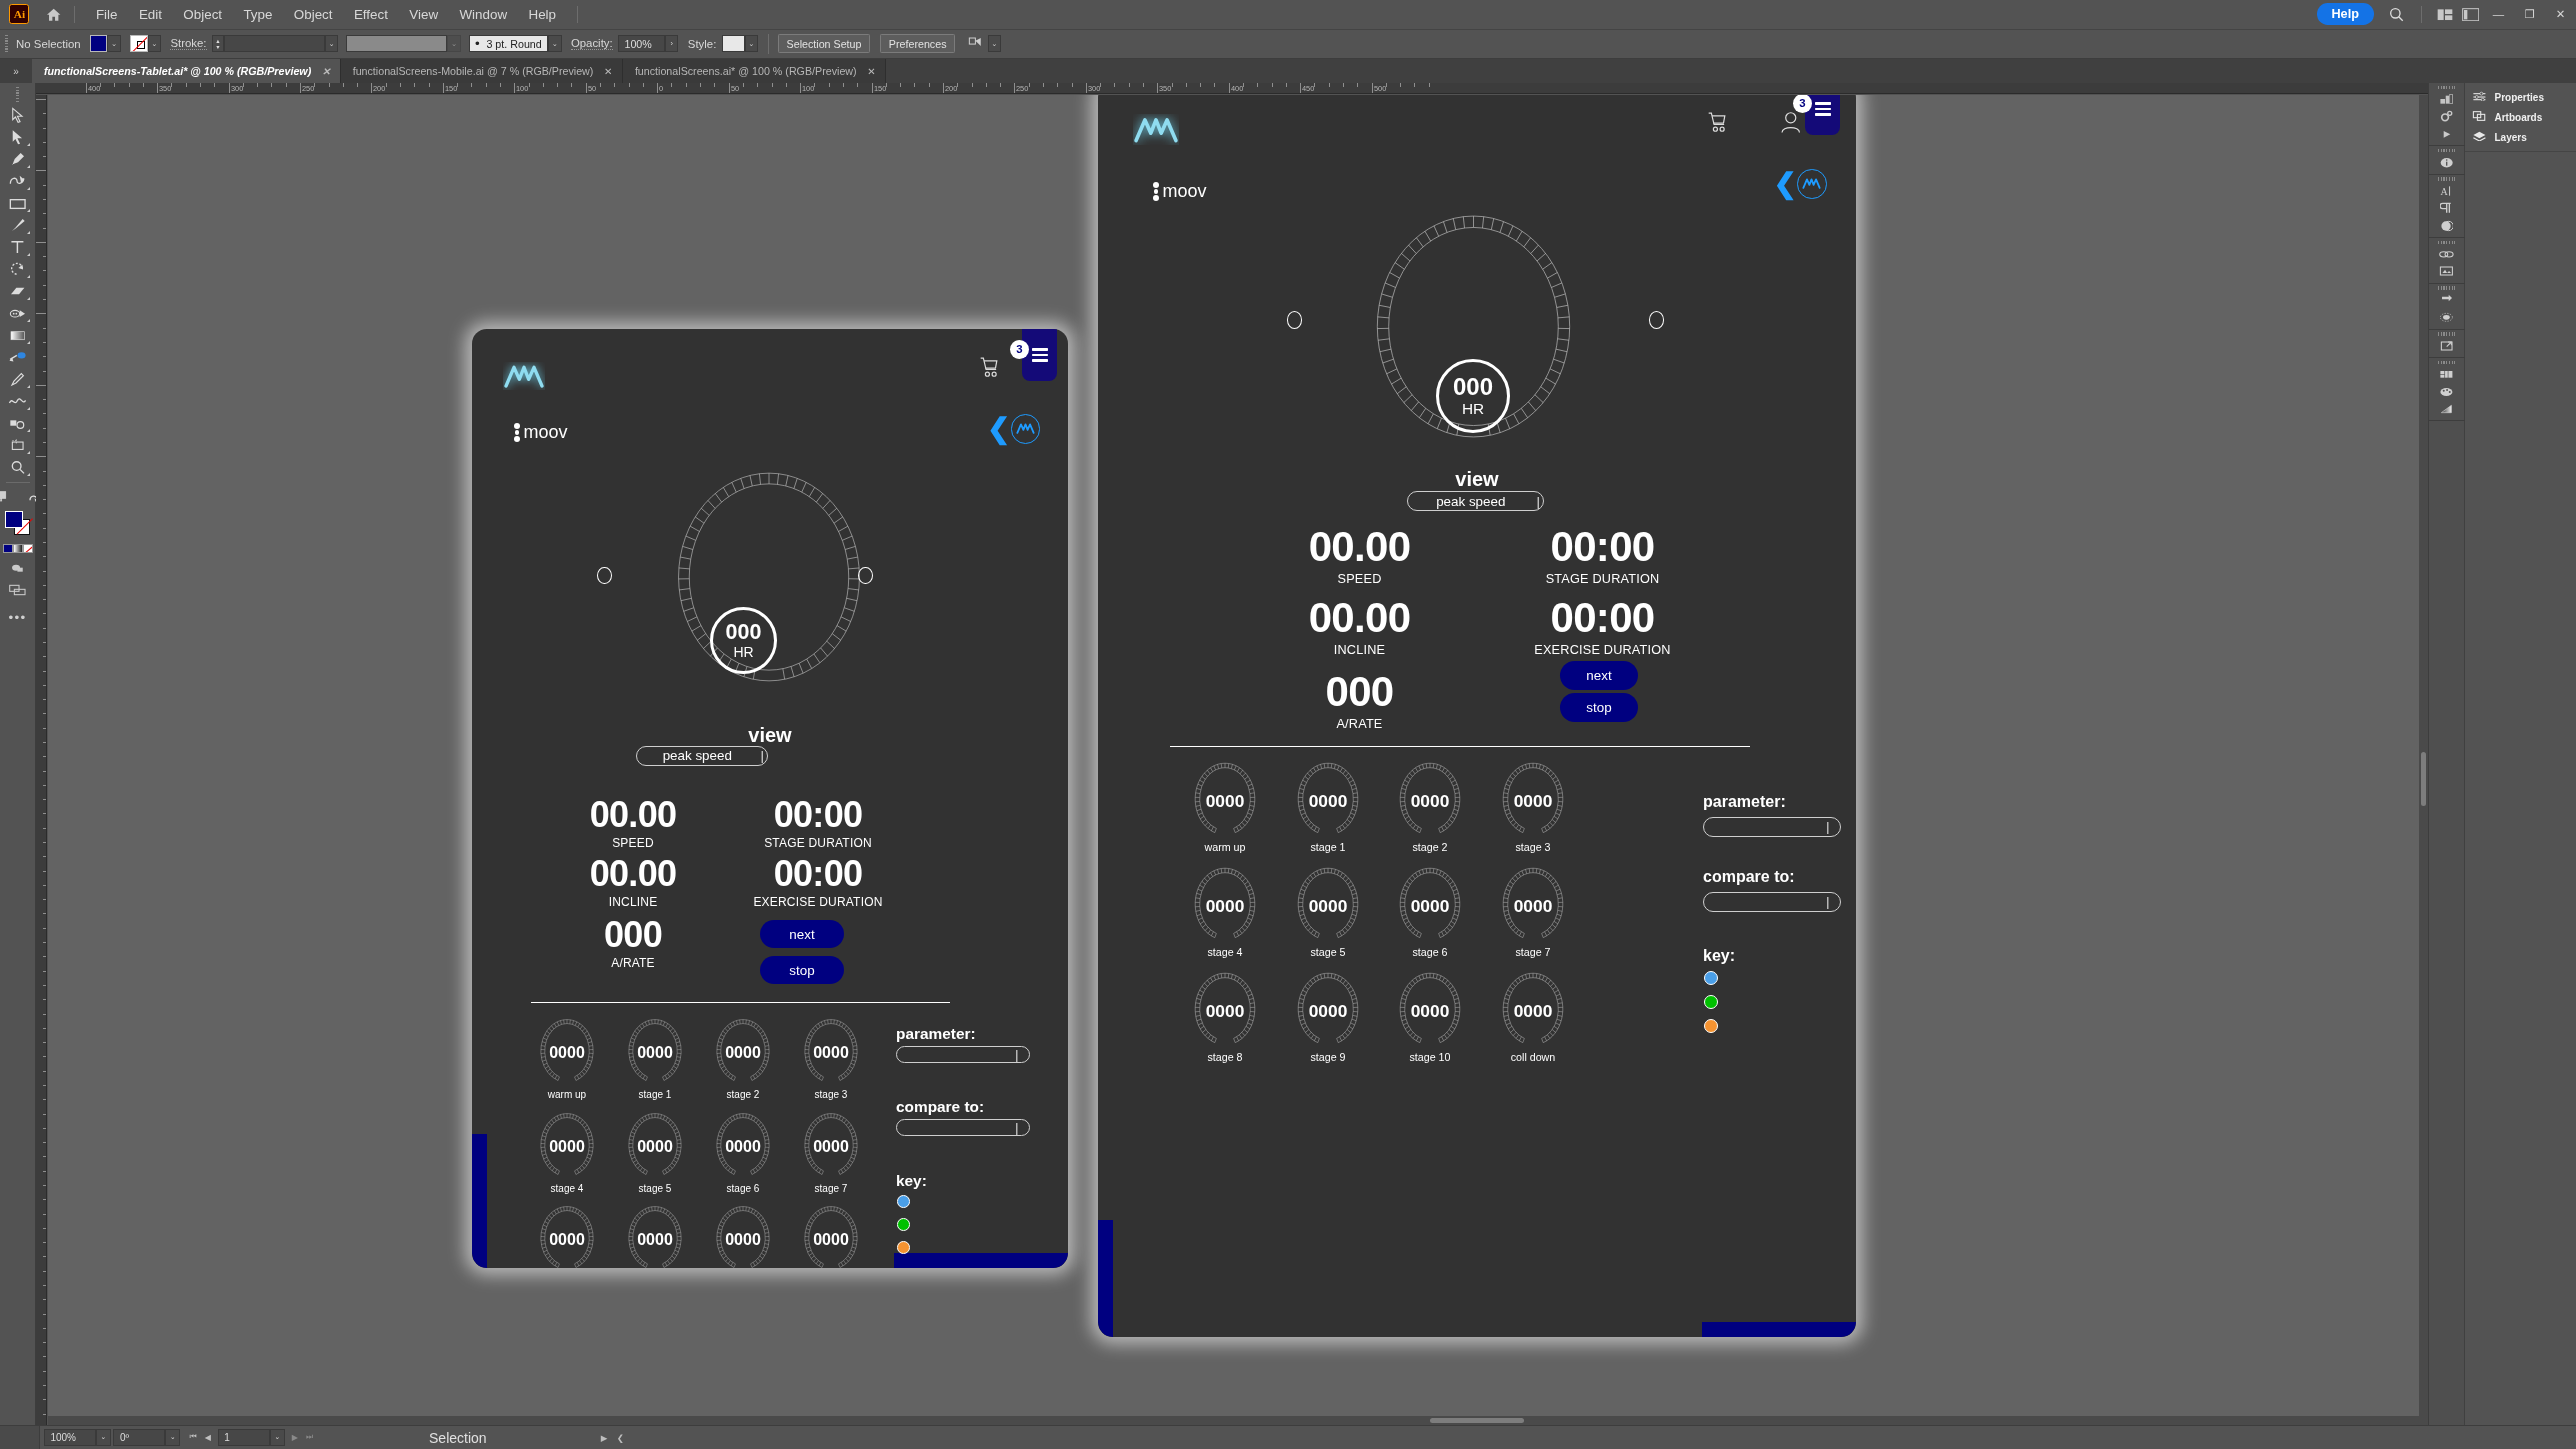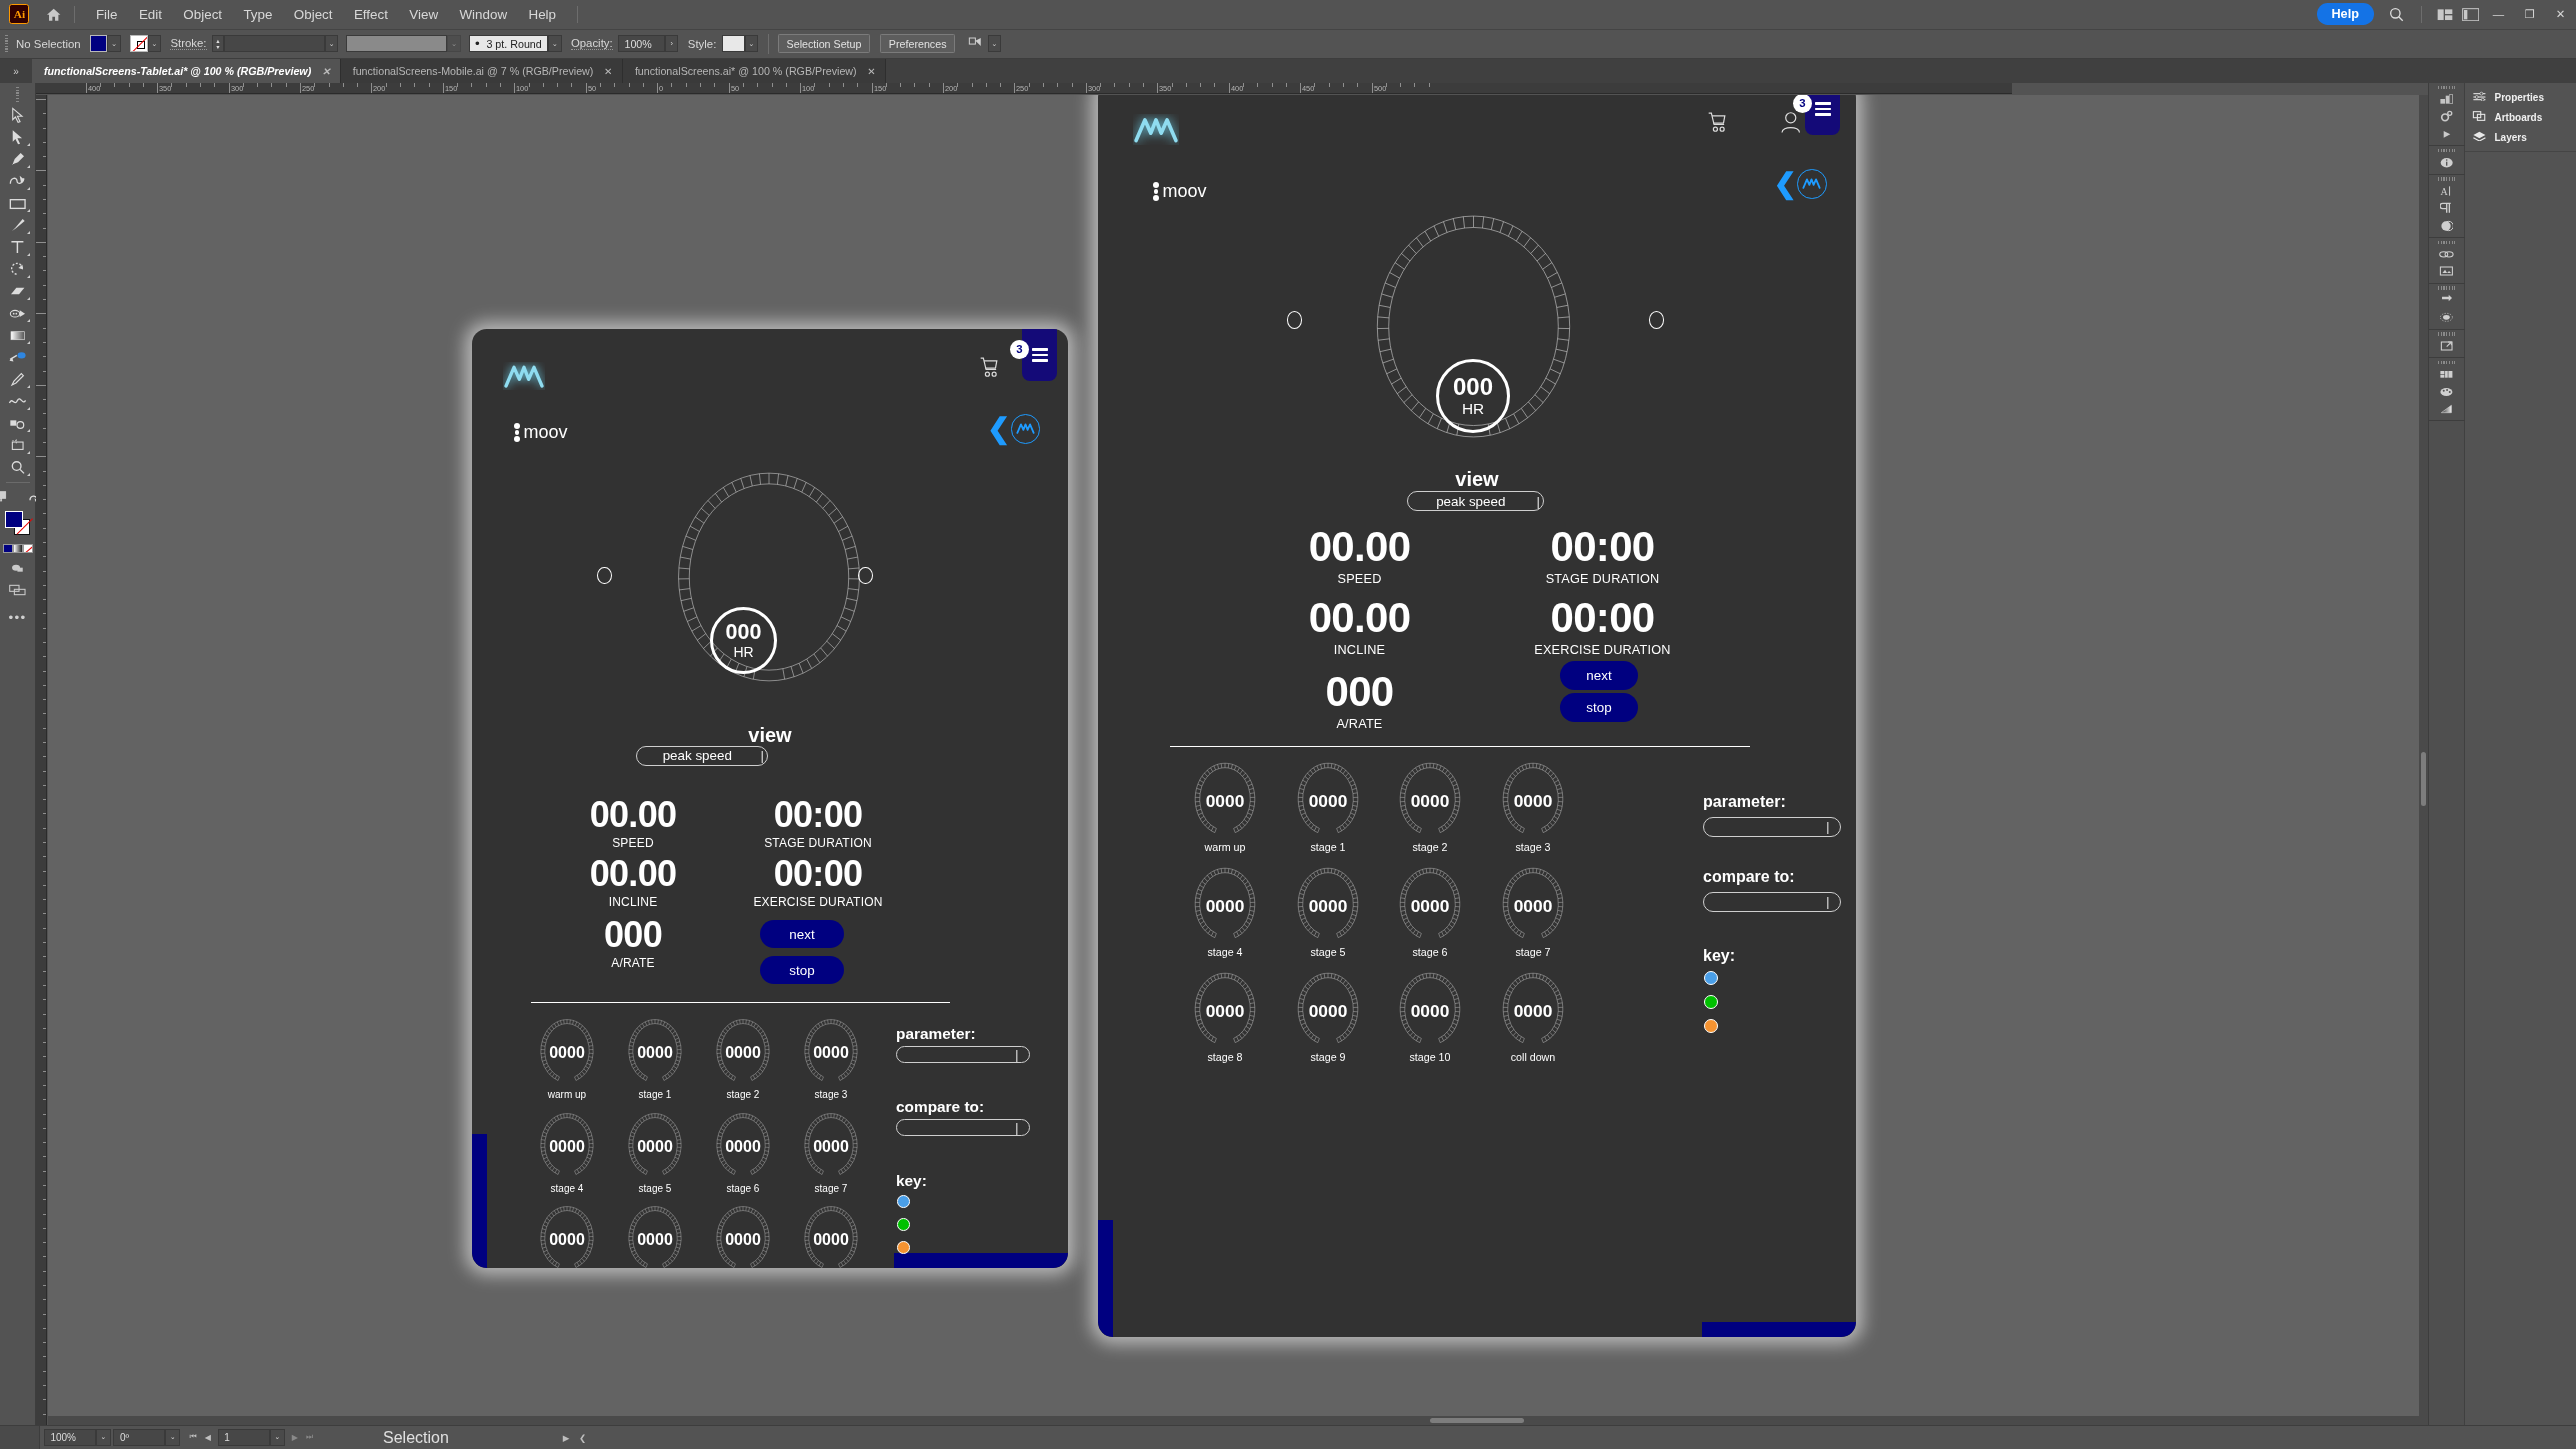--- a/index.html
+++ b/index.html
@@ -96,21 +96,21 @@
   .tool.corner::after{content:'';position:absolute;right:2.7px;bottom:2.7px;border-left:3.4px solid transparent;border-bottom:3.4px solid #ccc;}
   .tsep { width:24px;height:0.7px;background:#6b6b6b;margin:3.4px 0; }
   .tool-fillstroke { position:relative; width:29.5px; height:31px; margin-top:2.7px;}
   .tfs-back{position:absolute;left:11.4px;top:8px;width:16px;height:16px;background:#fff;border:0.7px solid #111;}
   .tfs-back::after{content:'';position:absolute;left:-1.3px;top:6.7px;width:21.5px;height:1.3px;background:#e00;transform:rotate(-45deg);}
   .tfs-front{position:absolute;left:2.7px;top:0px;width:17.4px;height:17.4px;background:#000080;border:1.3px solid #fff;}
   .tool-modes{display:flex;margin-top:2.7px;}
   .tmode{width:10px;height:8.7px;border:0.7px solid #999;}
 
   
-  .ruler-h { position:absolute; left:36px; top:83px; width:1976px; height:11.4px;
+  .ruler-h { position:absolute; left:36px; top:83px; width:2392px; height:11.4px;
     background:#3c3c3c; border-bottom:0.7px solid #2b2b2b; overflow:hidden; }
   .ruler-v { position:absolute; left:36px; top:95px; width:11.4px; height:1330px;
     background:#3c3c3c; border-right:0.7px solid #2b2b2b; overflow:hidden;}
   .rtick { position:absolute; top:0; width:0.7px; height:4px; background:#8f8f8f; }
   .rtick.maj { height:11.4px; }
   .rlabel { position:absolute; top:0.7px; color:#b4b4b4; font-size:7.4px; padding-left:2px; }
   .rtickv { position:absolute; left:7.4px; height:0.7px; width:4px; background:#8f8f8f; }
   .rtickv.maj { width:11.4px; left:0; }
 
   
@@ -209,21 +209,21 @@
   
   .statusbar { position:absolute; left:0; bottom:0; width:2576px; height:24px;
     background:#535353; border-top:0.7px solid #3d3d3d; display:flex; align-items:center; }
   .sb-pad { width:40px; height:24px; background:#4a4a4a; border-right:0.7px solid #3d3d3d;}
   .sb-field { height:17.4px; background:#474747; border:0.7px solid #3a3a3a; color:#ddd;
     font-size:10px; display:flex; align-items:center; padding:0 5.4px; margin-left:4px; }
   .sb-dd { width:14.8px;height:17.4px;background:#4a4a4a;border:0.7px solid #3a3a3a;
     display:flex;align-items:center;justify-content:center;color:#ddd;font-size:6.7px;}
   .sb-nav { width:14.8px;height:17.4px;display:flex;align-items:center;justify-content:center;
     color:#c0c0c0;font-size:8px; }
-  .sb-sel { color:#e0e0e0; font-size:16px; margin-left:66px; }
+  .sb-sel { color:#e0e0e0; font-size:14px; margin-left:112px; }
   .sb-arrow { color:#bdbdbd; font-size:8.7px; margin-left:114px; }
   .hscroll { position:absolute; left:48px; bottom:24px; width:2381px; height:9.4px;
     background:#4a4a4a; }
   .hscroll i { position:absolute; left:1382px; top:2px; width:94px; height:5.4px;
     background:#7d7d7d; border-radius:2.7px; display:block; }
   .vscroll { position:absolute; right:148px; top:95px; width:9.4px; height:1330px; background:#4a4a4a;}
   .vscroll i { position:absolute; left:2px; top:657px; width:5.4px; height:54px;
     background:#7d7d7d; border-radius:2.7px; display:block; }
 </style>
 </head>

